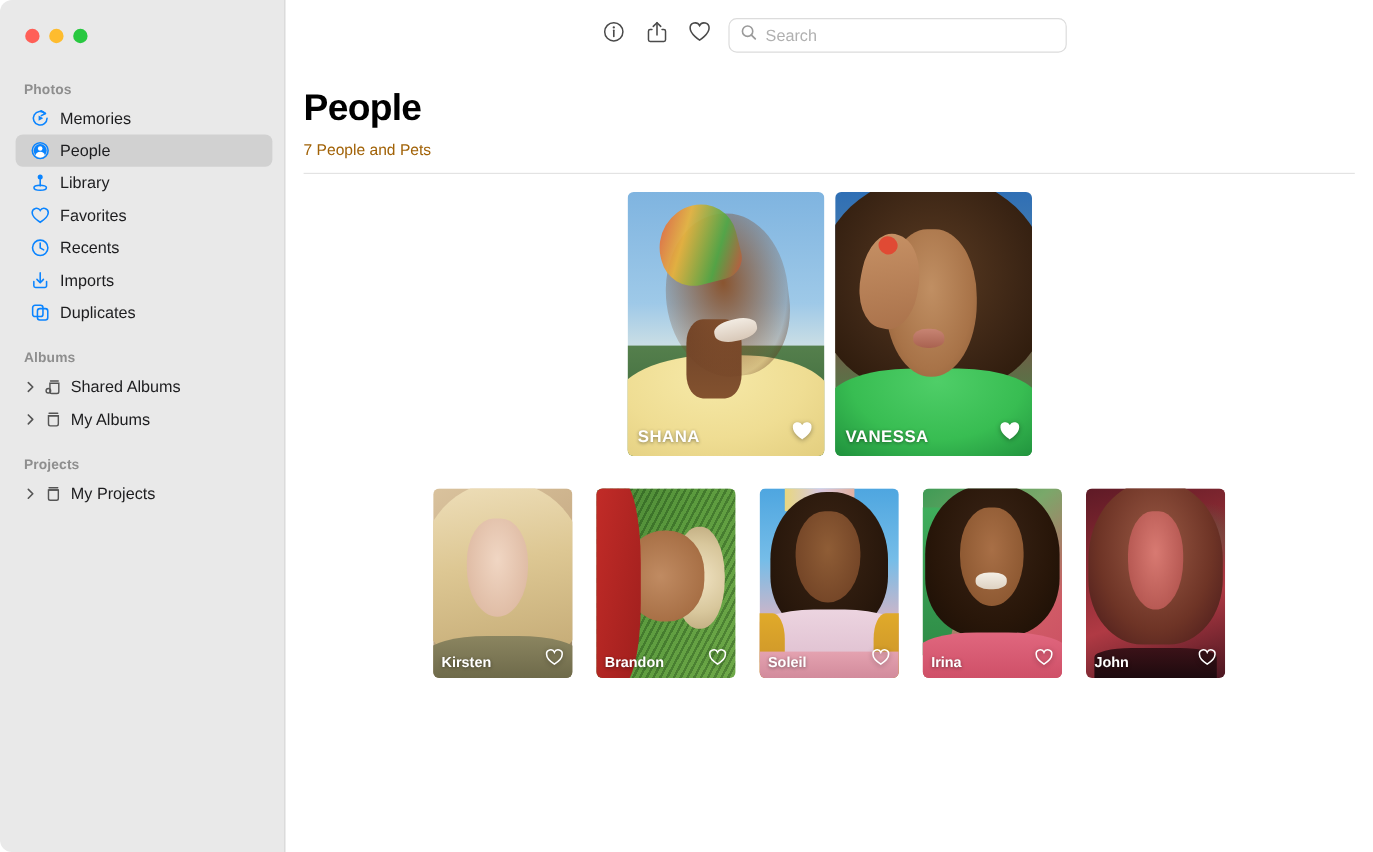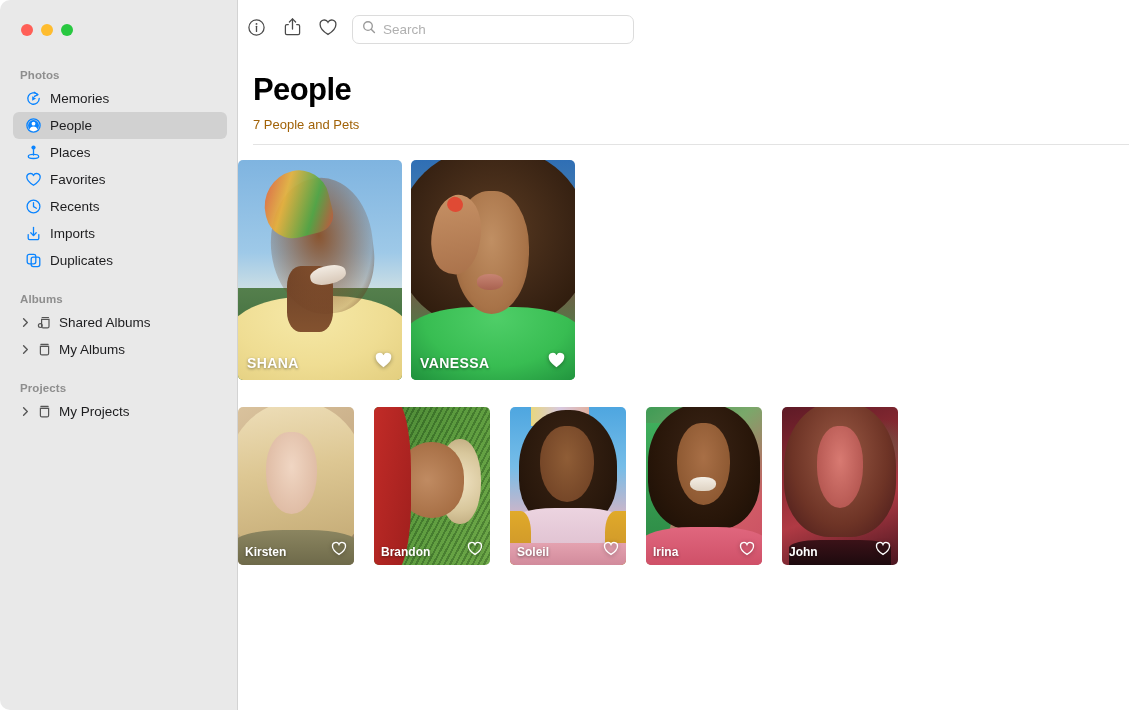--- a/index.html
+++ b/index.html
@@ -86,21 +86,21 @@
   .content {
     flex: 1;
     height: 710px;
     background: #ffffff;
     position: relative;
   }
   .toolbar {
     height: 58px;
     display: flex;
     align-items: center;
-    justify-content: flex-start;
+    justify-content: center;
     gap: 0;
   }
   .tb-btn {
     width: 36px; height: 30px;
     display: flex; align-items: center; justify-content: center;
     cursor: default;
   }
   .search-box {
     width: 282px;
     height: 29px;
@@ -133,20 +133,21 @@
   .divider {
     height: 1px;
     background: #e3e3e3;
     margin: 12px 15px 0 15px;
   }
 
   .grid-area { padding-top: 15px; }
 
   .row {
     display: flex;
+    justify-content: center;
     gap: 9px;
   }
   .row-small { margin-top: 27px; gap: 20px; }
 
   .tile {
     position: relative;
     border-radius: 5px;
     overflow: hidden;
     cursor: default;
   }
@@ -332,21 +333,21 @@
     </div>
 
     <div class="nav-item">
       <span class="nav-icon">
         <svg width="17" height="17" viewBox="0 0 17 17">
             <circle cx="8.5" cy="3.6" r="2.1" fill="#0a84ff"></circle>
             <path d="M8.5 5.7 L8.5 11" stroke="#0a84ff" stroke-width="1.3" stroke-linecap="round"></path>
             <ellipse cx="8.5" cy="12.4" rx="5.2" ry="2.1" fill="none" stroke="#0a84ff" stroke-width="1.3"></ellipse>
           </svg>
       </span>
-      <span class="nav-label">Places</span>
+      <span class="nav-label">Library</span>
     </div>
 
     <div class="nav-item">
       <span class="nav-icon">
         <svg width="17" height="17" viewBox="0 0 17 17">
             <path d="M8.5 14.2C8.5 14.2 1.8 10.3 1.8 6.1 A3.6 3.6 0 0 1 8.5 4.3 A3.6 3.6 0 0 1 15.2 6.1 C15.2 10.3 8.5 14.2 8.5 14.2Z" fill="none" stroke="#0a84ff" stroke-width="1.3"></path>
           </svg>
       </span>
       <span class="nav-label">Favorites</span>
     </div>

